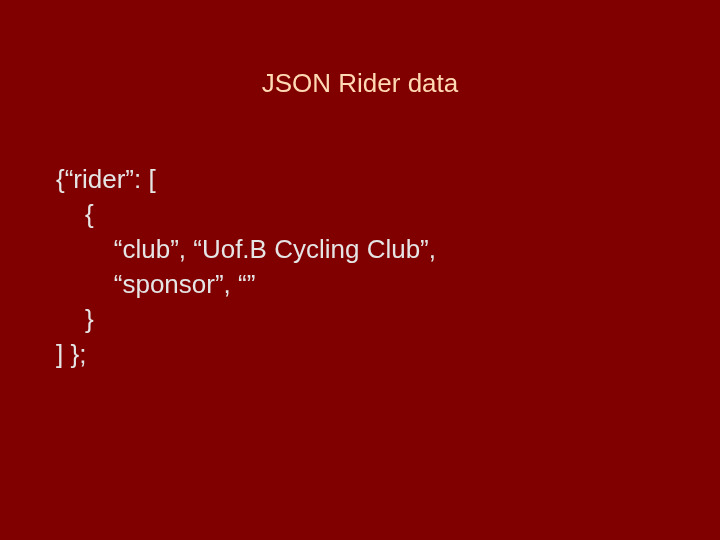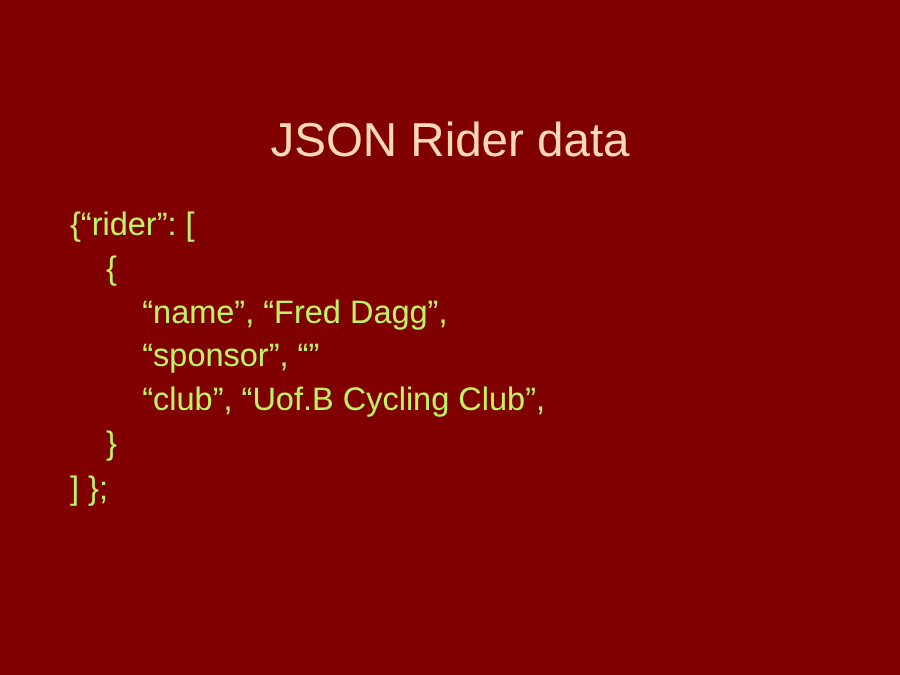--- a/index.html
+++ b/index.html
@@ -16,45 +16,43 @@
     height: 540px;
     position: relative;
     box-sizing: border-box;
   }
   .title {
     position: absolute;
     top: 68px;
     left: 0;
     width: 100%;
     text-align: center;
-    font-size: 38px;
+    font-size: 26px;
     color: #ffd9b3;
     font-weight: 400;
-    margin-top: 24px;
   }
   .body {
     position: absolute;
     top: 162px;
     left: 56px;
     font-size: 26px;
     line-height: 1.35;
-    color: #bef264;
+    color: #e5e5e5;
     font-weight: 400;
   }
   .body .line {
     white-space: pre;
   }
 </style>
 </head>
 <body>
 
 <div class="slide">
   <div class="title">JSON Rider data</div>
   <div class="body">
     <div class="line">{“rider”: [</div>
     <div class="line">    {</div>
-    <div class="line">        “name”, “Fred Dagg”,</div>
+    <div class="line">        “club”, “Uof.B Cycling Club”,</div>
     <div class="line">        “sponsor”, “”</div>
-    <div class="line">        “club”, “Uof.B Cycling Club”,</div>
     <div class="line">    }</div>
     <div class="line">] };</div>
   </div>
 </div>
 
 </body></html>

